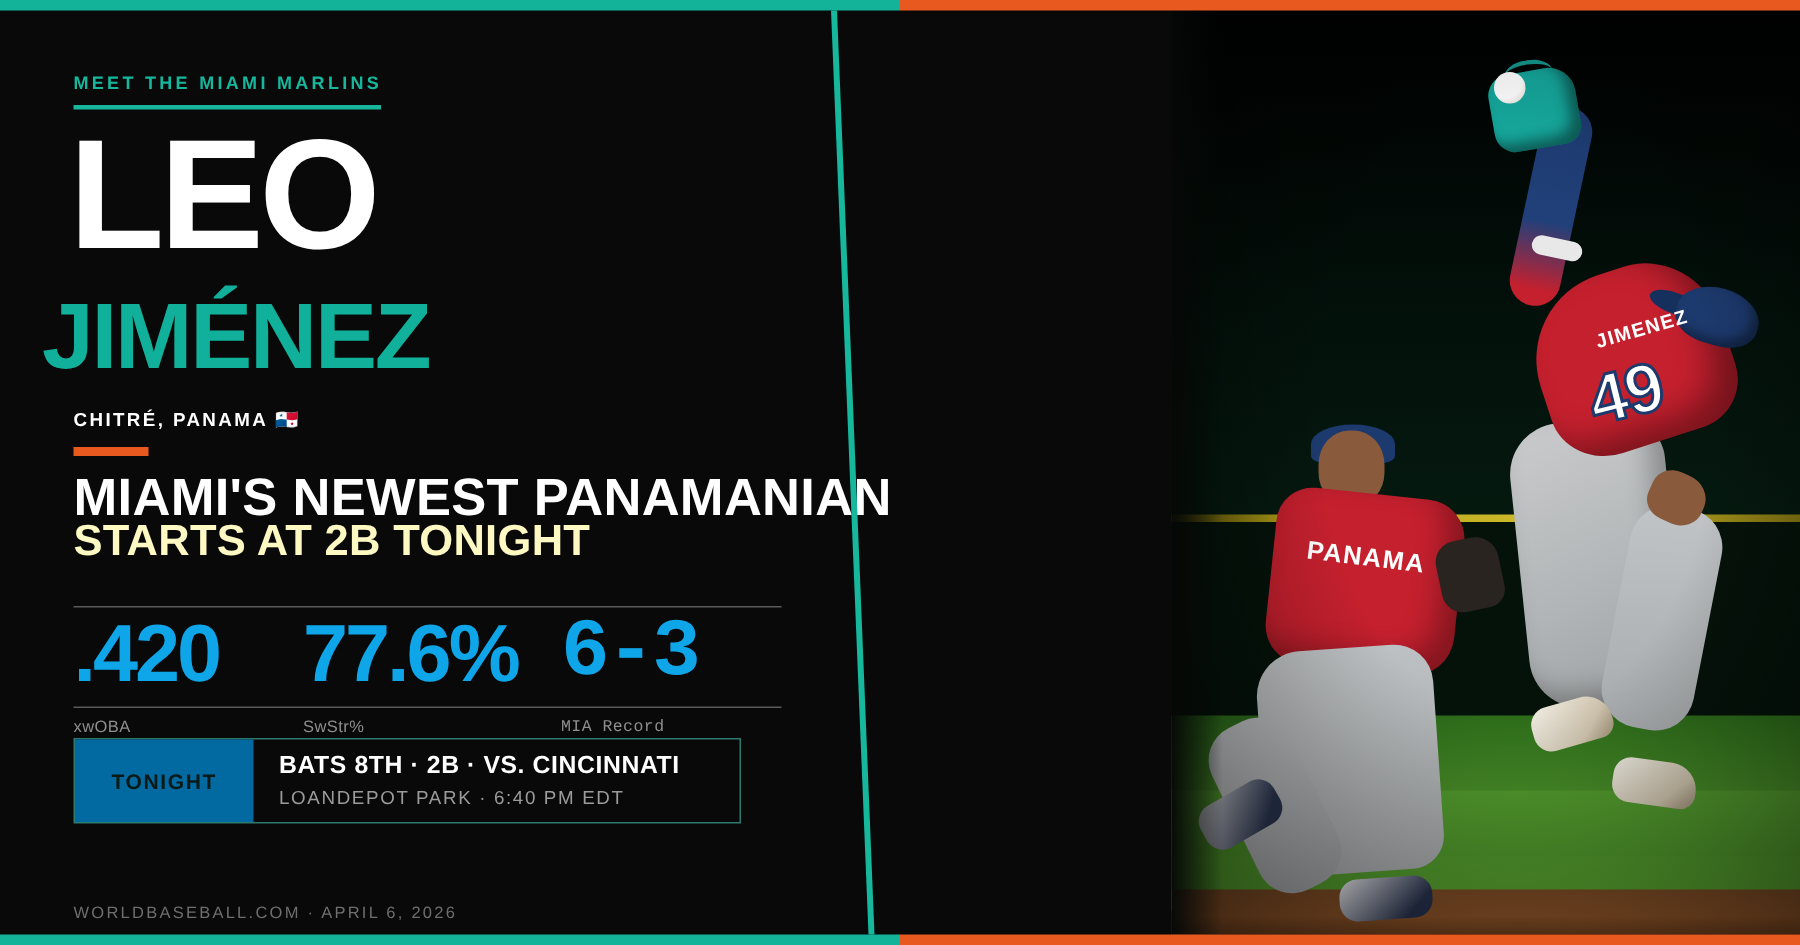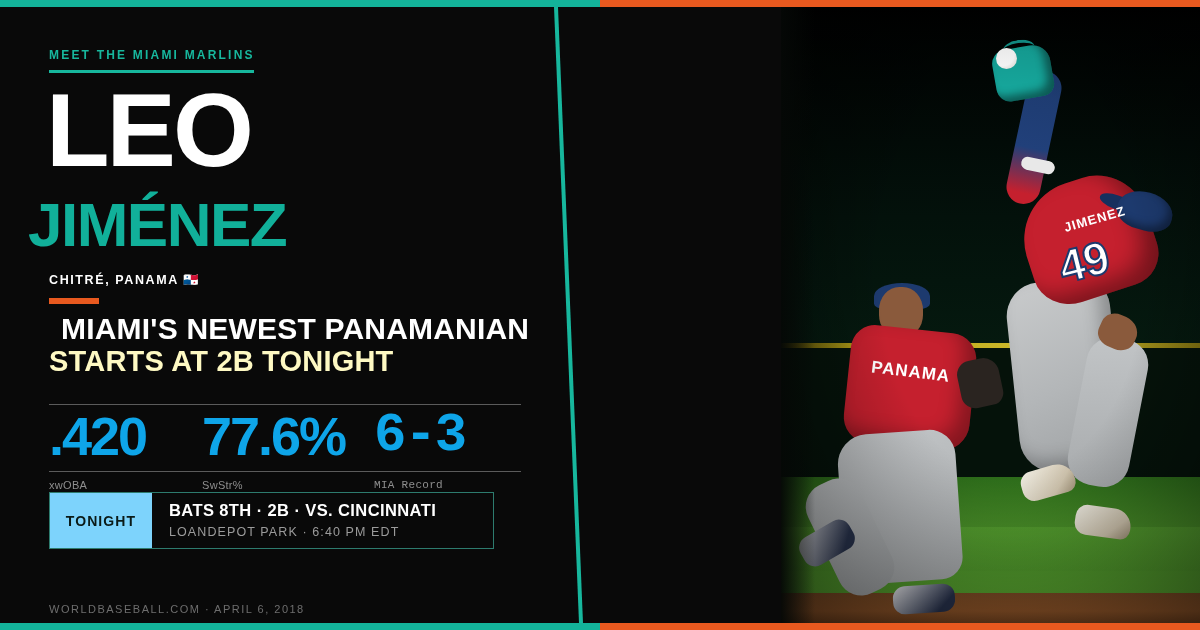--- a/index.html
+++ b/index.html
@@ -141,21 +141,21 @@
     color:#11b09a; font-size:62px; font-weight:bold; letter-spacing:-1.5px; line-height:1;
   }
   .origin {
     position:absolute; left:49px; top:272px;
     color:#ffffff; font-size:12.5px; font-weight:bold; letter-spacing:1.6px;
   }
   .accent-bar { position:absolute; left:49px; top:298px; width:50px; height:6px; background:#e8591f; }
 
   .headline-1 {
     position:absolute; left:49px; top:313px;
-    color:#ffffff; font-size:30px; font-weight:bold; letter-spacing:.2px; line-height:1.08;margin-left:12px;
+    color:#ffffff; font-size:35px; font-weight:bold; letter-spacing:.2px; line-height:1.08;
   }
   .headline-2 {
     position:absolute; left:49px; top:346px;
     color:#fef9c3; font-size:29px; font-weight:bold; letter-spacing:.2px; line-height:1.08;
   }
 
   .stat-rule-top { position:absolute; left:49px; top:404px; width:472px; height:1px; background:#5b5b5b; }
   .stat-rule-bot { position:absolute; left:49px; top:471px; width:472px; height:1px; background:#5b5b5b; }
   .stats-row { position:absolute; left:49px; top:410px; width:472px; display:flex; }
   .stat { position:relative; }
@@ -163,21 +163,21 @@
   .stat.s1 { width:172px; }
   .stat.s2 { width:147px;font-family:Liberation Mono, monospace; }
   .stat-value { color:#0ea5e9; font-size:54px; font-weight:bold; letter-spacing:-2px; line-height:.98; }
   .stat-label { color:#8e8e8e; font-size:11px; letter-spacing:.3px; margin-top:16px; }
 
   .game-box {
     position:absolute; left:49px; top:492px; width:445px; height:57px;
     border:1px solid #2d7b6e; display:flex; align-items:stretch;
   }
   .game-tag {
-    width:102px; background:#7dd3fc; display:flex; align-items:center; justify-content:center;
+    width:119px; background:#0369a1; display:flex; align-items:center; justify-content:center;
     color:#0a1a17; font-size:14px; font-weight:bold; letter-spacing:1.1px;
   }
   .game-info { flex:1; padding:8px 0 0 17px; }
   .game-line1 { color:#fff; font-size:16.5px; font-weight:bold; letter-spacing:.4px; }
   .game-line2 { color:#9b9b9b; font-size:12.5px; letter-spacing:1.1px; margin-top:5px; }
 
   .footer {
     position:absolute; left:49px; top:603px;
     color:#6e6e6e; font-size:11px; letter-spacing:1.5px;
   }
@@ -271,21 +271,21 @@
     <div class="stat-rule-bot"></div>
 
     <div class="game-box">
       <div class="game-tag">TONIGHT</div>
       <div class="game-info">
         <div class="game-line1">BATS 8TH · 2B · VS. CINCINNATI</div>
         <div class="game-line2">LOANDEPOT PARK  ·   6:40 PM EDT</div>
       </div>
     </div>
 
-    <div class="footer">WORLDBASEBALL.COM  ·  APRIL 6, 2018</div>
+    <div class="footer">WORLDBASEBALL.COM  ·  APRIL 6, 2026</div>
   </div>
 
   <div class="edge-bar bottom">
     <div class="seg-teal"></div>
     <div class="seg-orange"></div>
   </div>
 
 </div>
 
 </body></html>

